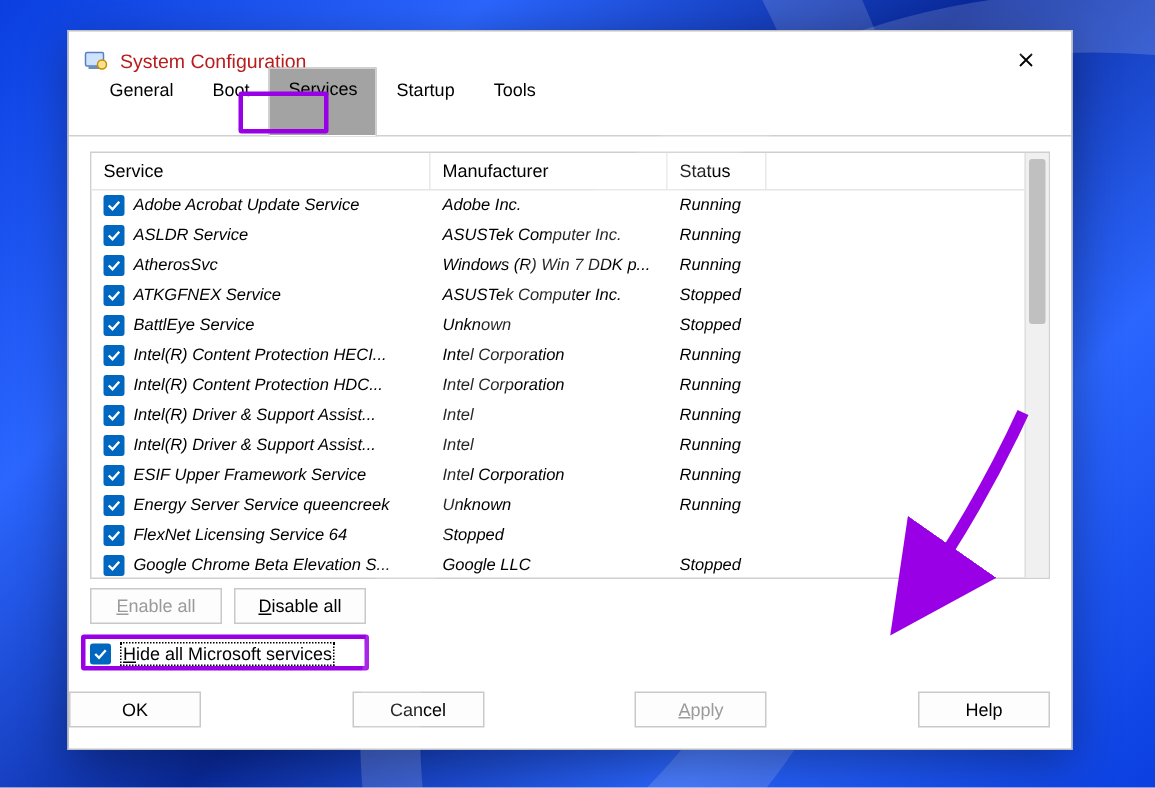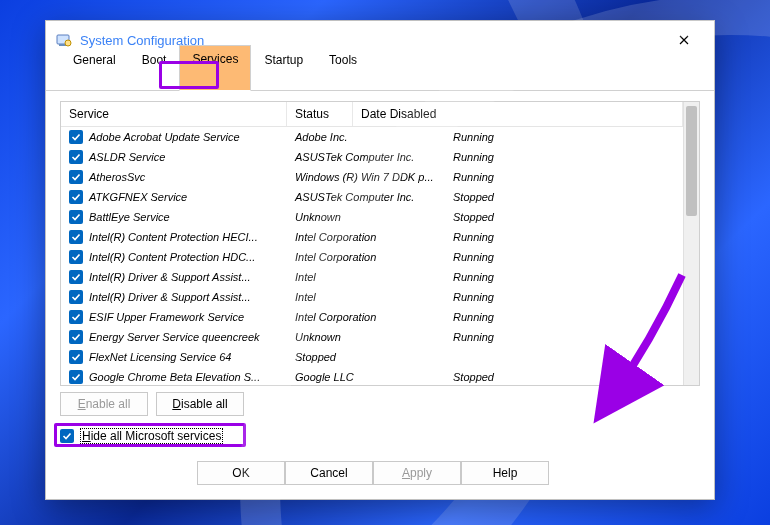--- a/index.html
+++ b/index.html
@@ -26,40 +26,40 @@
     border: 1px solid #c0c0c0;
     box-shadow: 0 8px 30px rgba(0,0,0,0.35);
     display: flex; flex-direction: column;
   }
   .titlebar {
     height: 38px; display:flex; align-items:center;
     padding: 0 10px; font-size: 13px;
   }
   .titlebar .icon { width:16px; height:16px; margin-right:8px; position:relative; }
   .titlebar .icon svg { width:16px; height:16px; }
-  .title-text { flex:1; color:#3b82f6; }
+  .title-text { flex:1; color:#b91c1c; }
   .close-btn {
     width:40px; height:28px; display:flex; align-items:center; justify-content:center;
     font-size:15px; color:#000; cursor:pointer; background:transparent; border:none;
   }
 
   .tabs-row {
     display:flex; align-items:flex-end;
     padding: 0 14px; height:32px; position:relative;
     border-bottom: 1px solid #d0d0d0;
   }
   .tab {
     padding: 6px 12px 24px 12px;
     font-size:12px; color:#000;
     border: 1px solid transparent; border-bottom:none;
     margin-right:0px; cursor:default; position:relative; top:1px;
     background:transparent;
   }
   .tab.active {
-    background:#fdba74; border:1px solid #d0d0d0; border-bottom:1px solid #fff;
+    background:#a3a3a3; border:1px solid #d0d0d0; border-bottom:1px solid #fff;
   }
   .tab-highlight {
     position:absolute; border:3px solid #9a00e6; pointer-events:none;
     border-radius:2px;
   }
 
   .content {
     flex:1; padding: 10px 14px 0 14px; display:flex; flex-direction:column;
   }
   .list-wrap {
@@ -114,21 +114,21 @@
   }
   .hide-row .chkbox svg { width:10px; height:10px; }
   .hide-label { font-size:12px; border:1px dotted #000; padding:0 1px; }
   .hide-label .ul { text-decoration: underline; }
   .hide-highlight {
     position:absolute; left:-6px; top:-5px; width:192px; height:24px;
     border:3px solid #9a00e6; border-radius:2px; pointer-events:none;
   }
 
   .bottom-btns {
-    display:flex; gap:0; justify-content:center;
+    display:flex; gap:0; justify-content:space-between;
     padding: 14px 14px 14px 0;
   }
 
   
   .arrow {
     position:absolute; pointer-events:none;
     left: 582px; top: 270px; width:120px; height:160px;
   }
 </style>
 </head>
@@ -159,22 +159,22 @@
     <div class="tab">Startup</div>
     <div class="tab">Tools</div>
     <div class="tab-highlight" style="left:113px; top:2px; width:60px; height:28px;"></div>
   </div>
 
   <div class="content">
     <div class="list-wrap">
       <div class="list-inner">
         <div class="headers">
           <div class="hcell col-svc">Service</div>
+          <div class="hcell col-mfr">Manufacturer</div>
           <div class="hcell col-status">Status</div>
-          <div class="hcell col-date">Date Disabled</div>
         </div>
         <div class="rows" id="rows">
             <div class="row">
               <div class="cell col-svc">
                 <span class="chk">
                   <svg viewBox="0 0 10 10">
                     <path d="M1.5 5 L4 7.5 L8.5 2.5" stroke="#fff" stroke-width="1.6" fill="none"></path>
                   </svg>
                 </span>
                 <span>Adobe Acrobat Update Service</span>

